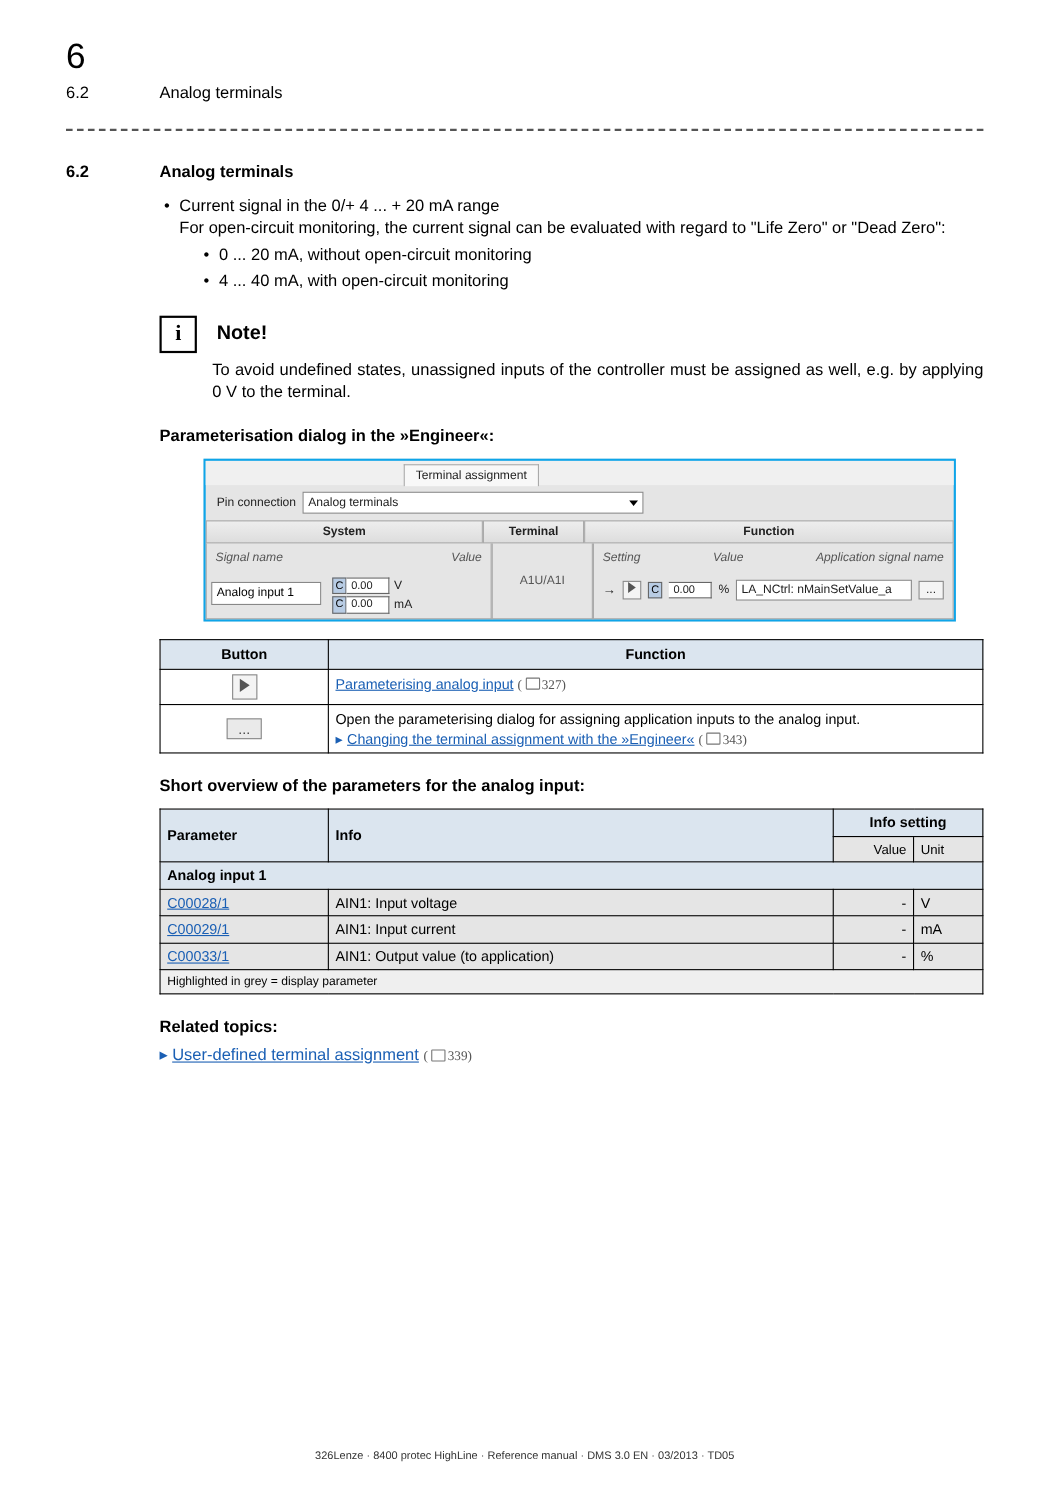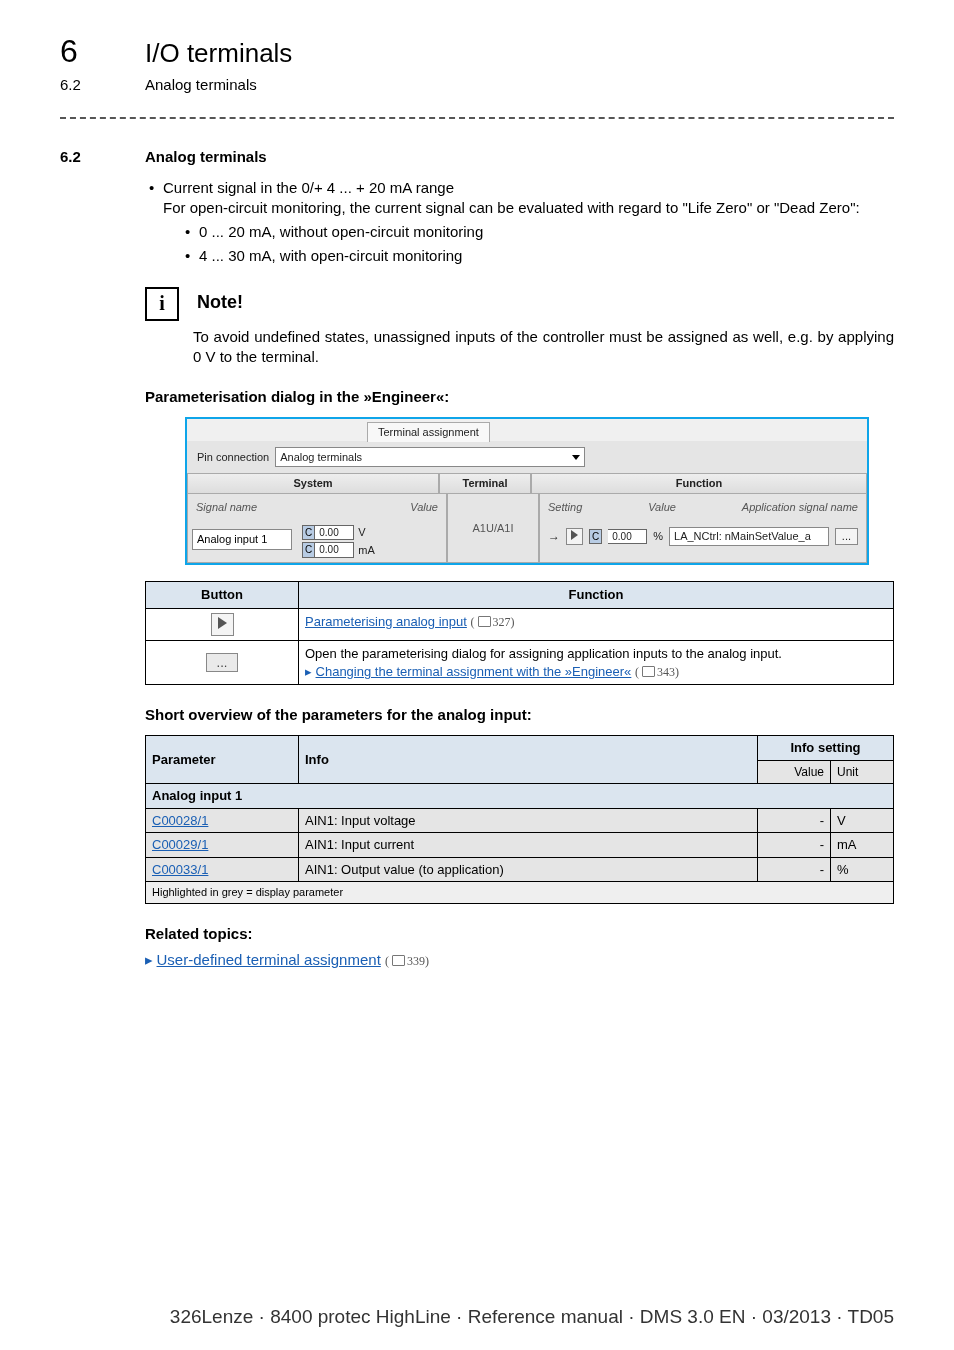--- a/index.html
+++ b/index.html
@@ -102,53 +102,52 @@
   table.param td.unit { width: 50px; }
   table.param td.paramlink { width: 140px; }
   table.param td.footnote { font-size: 11px; background: #efefef; }
 
   .footer {
     position: absolute;
     bottom: 20px;
     left: 60px;
     right: 60px;
     display: flex;
-    justify-content: flex-end;
-    font-size: 19px;
+    justify-content: center;
+    font-size: 10px;
     color: #333;
   }
 </style>
 </head>
 <body>
 
 <div class="page">
   <div class="header">
     <div class="num">6</div>
-    <div class="title">I/O terminals</div>
   </div>
   <div class="subheader">
     <div class="num">6.2</div>
     <div class="title">Analog terminals</div>
   </div>
   <div class="rule"></div>
 
   <div class="section-row">
     <div class="section-num">6.2</div>
     <div class="section-title">Analog terminals</div>
   </div>
 
   <div class="content-body">
 
     <ul class="bullets">
       <li>
         <span>Current signal in the 0/+ 4 ... + 20 mA range</span><br>
         <span>For open-circuit monitoring, the current signal can be evaluated with regard to "Life Zero" or "Dead Zero":</span>
         <ul class="sub-bullets">
           <li>0 ... 20 mA, without open-circuit monitoring</li>
-          <li>4 ... 30 mA, with open-circuit monitoring</li>
+          <li>4 ... 40 mA, with open-circuit monitoring</li>
         </ul>
       </li>
     </ul>
 
     <div class="note-wrap">
       <div class="note-icon">i</div>
       <div class="note-title">Note!</div>
     </div>
     <div class="note-body">To avoid undefined states, unassigned inputs of the controller must be assigned as well, e.g. by applying 0 V to the terminal.</div>
 

